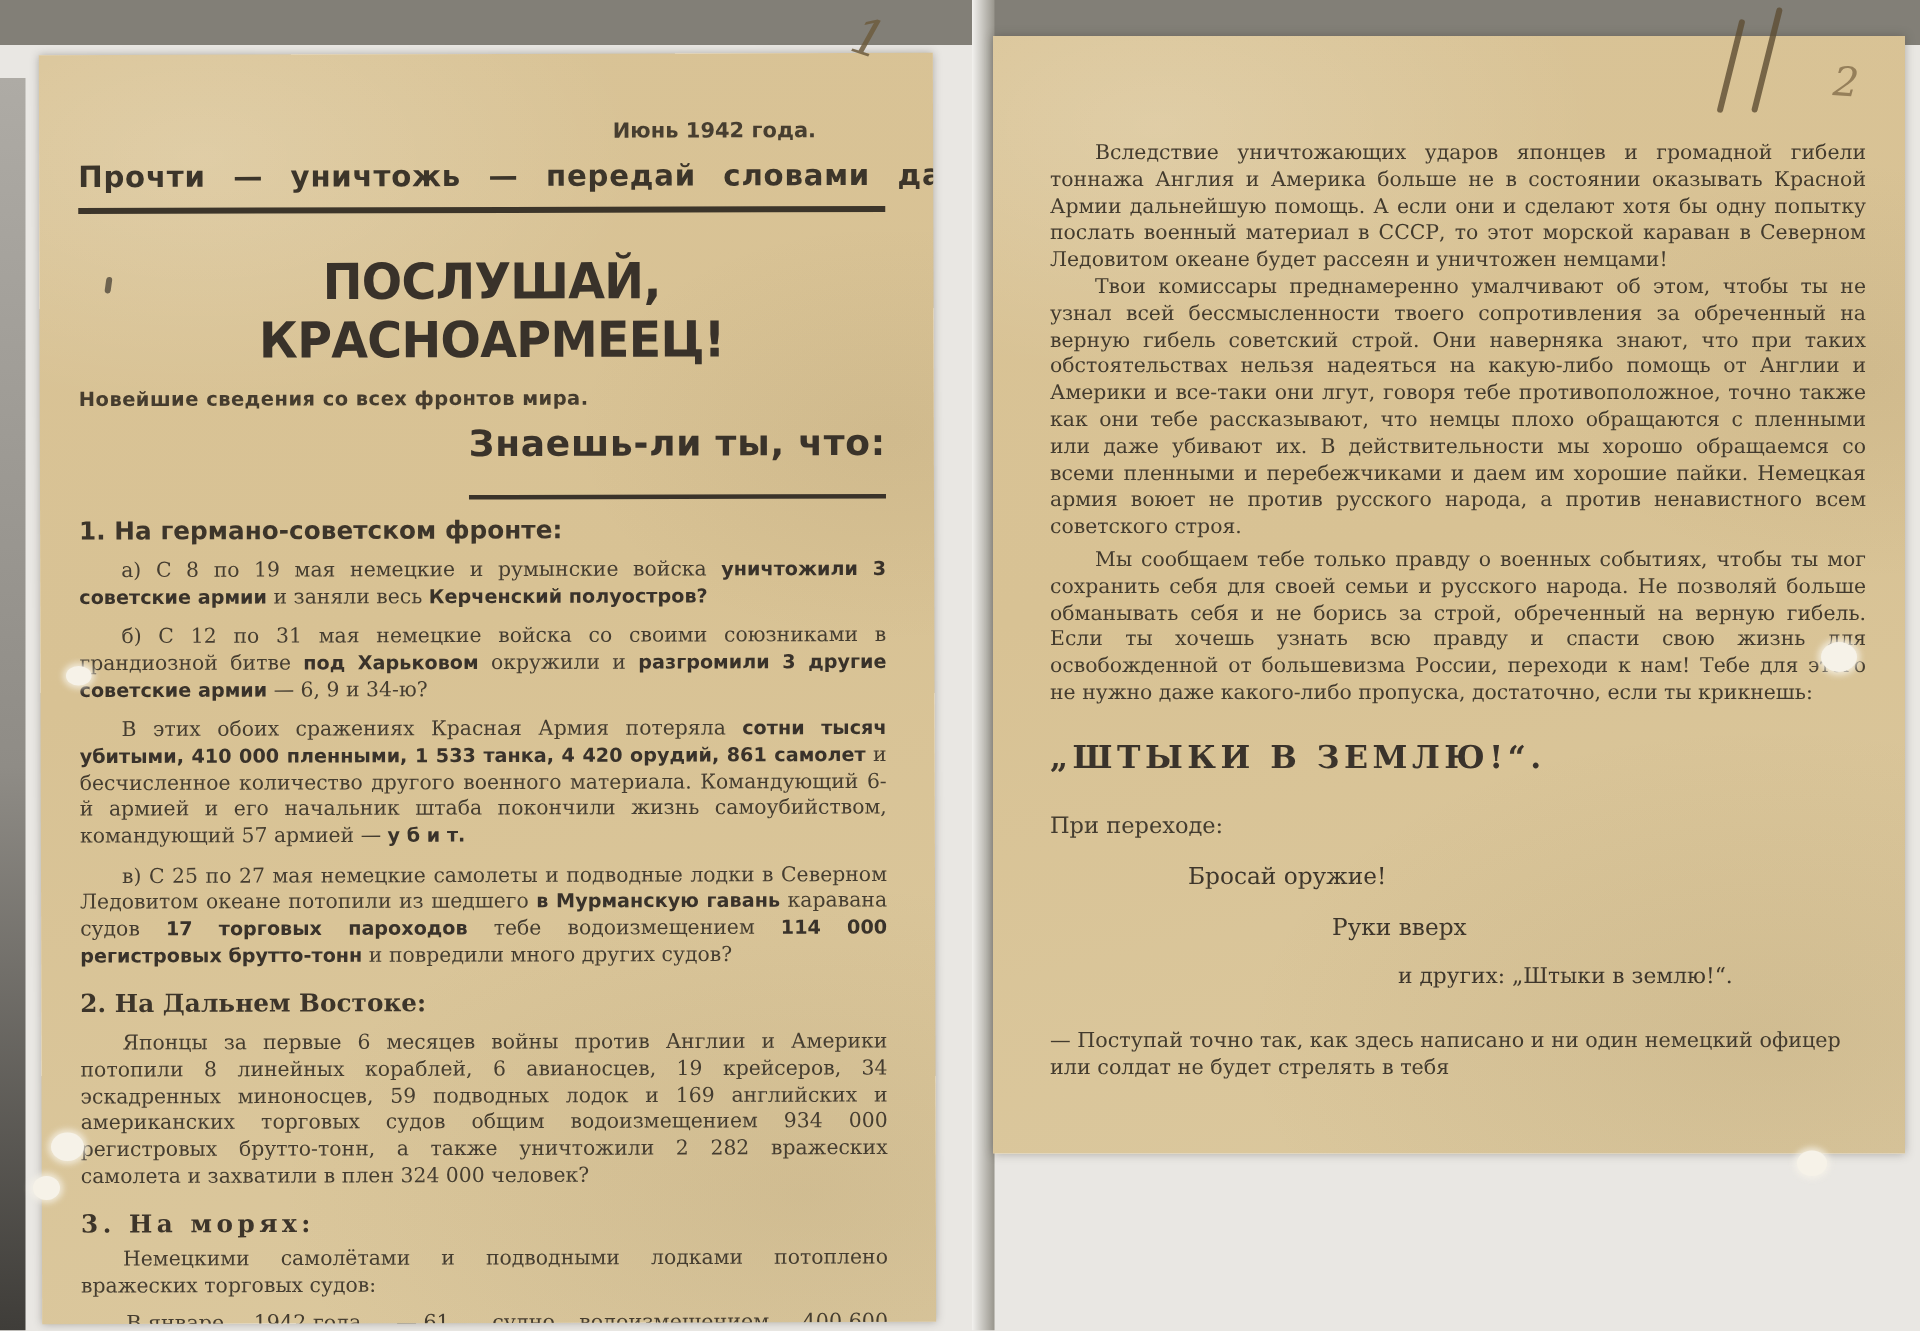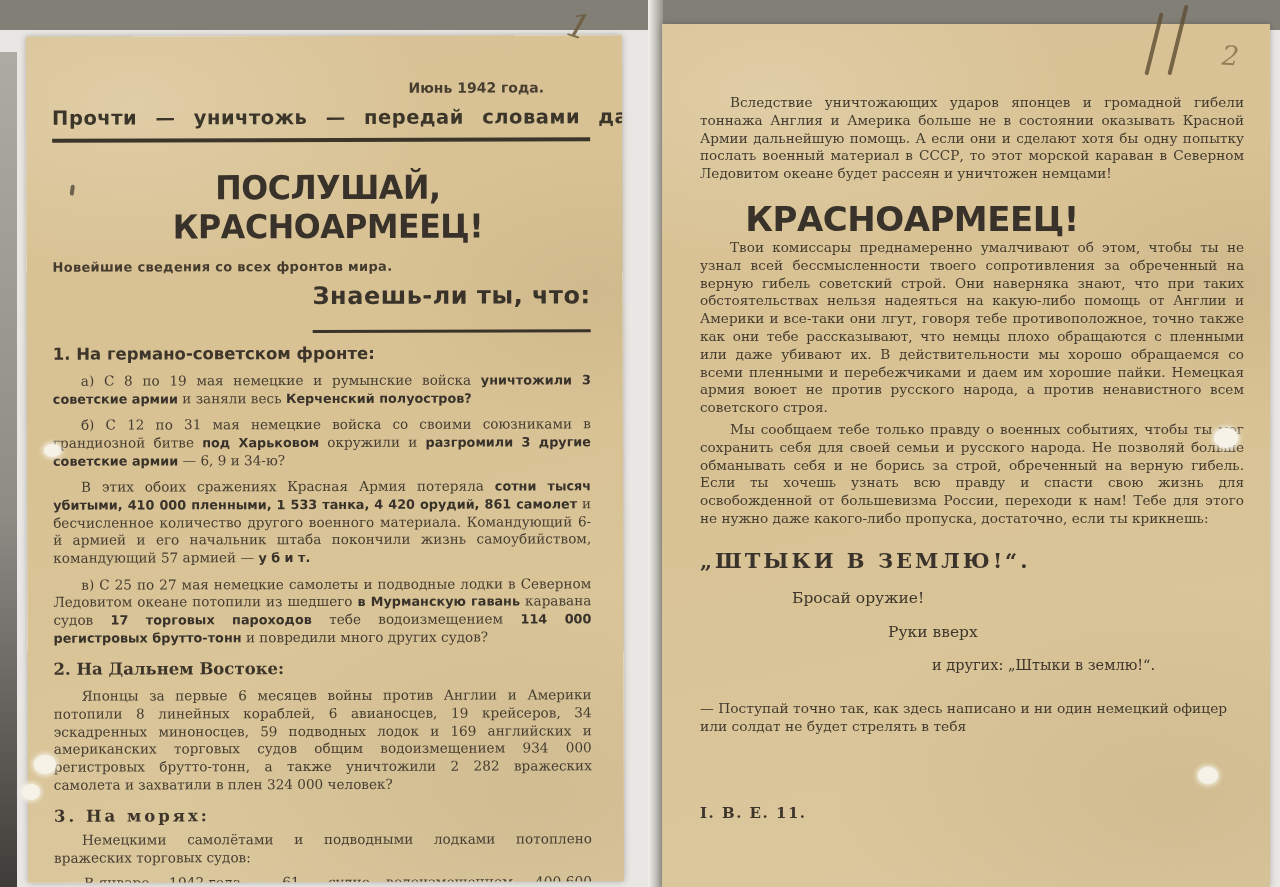--- a/index.html
+++ b/index.html
@@ -19,21 +19,21 @@
     background:
       radial-gradient(ellipse 420px 240px at 18% 8%, rgba(255,252,240,.18), rgba(0,0,0,0) 70%),
       radial-gradient(ellipse 500px 300px at 85% 90%, rgba(120,95,50,.10), rgba(0,0,0,0) 70%),
       radial-gradient(ellipse 300px 200px at 95% 30%, rgba(110,90,55,.08), rgba(0,0,0,0) 70%),
       linear-gradient(168deg,#d9c396 0%,#d8c294 45%,#dbc89e 100%);
     box-shadow:0 0 6px rgba(60,55,45,.35);
     overflow:hidden;
     color:#40382b;
   }
   #page1 { left:27px; top:36px; width:596px; height:846px; transform:rotate(-.15deg); }
-  #page2 { left:662px; top:24px; width:608px; height:863px; }
+  #page2 { left:662px; top:24px; width:608px; height:745px; }
 
   .p1-content { padding:44px 32px 0 26px; }
   .p2-content { padding:48px 26px 0 38px; }
 
   .sans { font-family:"DejaVu Sans", sans-serif; }
 
   .date-line { text-align:right; margin-right:46px; font-family:"DejaVu Sans",sans-serif;
     font-weight:bold; font-size:14px; color:#473e30; }
 
   .read-header { margin-top:10px; font-family:"DejaVu Sans",sans-serif; font-weight:bold;
@@ -146,27 +146,27 @@
     </div>
 
   </div>
 </div>
 
 <div class="page" id="page2">
   <div class="p2-content">
 
     <p class="p2-para" style="margin-top:22px;"><span>Вследствие уничтожающих ударов японцев и громадной гибели тоннажа Англия и Америка больше не в состоянии оказывать Красной Армии дальнейшую помощь. А если они и сделают хотя бы одну попытку послать военный материал в СССР, то этот морской караван в Северном Ледовитом океане будет рассеян и уничтожен немцами!</span></p>
 
-    <div class="p2-title">КРАСНОАРМЕЕЦ!</div>
 
     <p class="p2-para"><span>Твои комиссары преднамеренно умалчивают об этом, чтобы ты не узнал всей бессмысленности твоего сопротивления за обреченный на верную гибель советский строй. Они наверняка знают, что при таких обстоятельствах нельзя надеяться на какую-либо помощь от Англии и Америки и все-таки они лгут, говоря тебе противоположное, точно также как они тебе рассказывают, что немцы плохо обращаются с пленными или даже убивают их. В действительности мы хорошо обращаемся со всеми пленными и перебежчиками и даем им хорошие пайки. Немецкая армия воюет не против русского народа, а против ненавистного всем советского строя.</span></p>
     <p class="p2-para" style="margin-top:4px;"><span>Мы сообщаем тебе только правду о военных событиях, чтобы ты мог сохранить себя для своей семьи и русского народа. Не позволяй больше обманывать себя и не борись за строй, обреченный на верную гибель. Если ты хочешь узнать всю правду и спасти свою жизнь для освобожденной от большевизма России, переходи к нам! Тебе для этого не нужно даже какого-либо пропуска, достаточно, если ты крикнешь:</span></p>
 
     <div class="slogan">„ШТЫКИ В ЗЕМЛЮ!“.</div>
 
+    <div class="crossing">При переходе:</div>
 
     <div class="step step-1">Бросай оружие!</div>
     <div class="step step-2">Руки вверх</div>
     <div class="step step-3">и других: „Штыки в землю!“.</div>
 
     <p class="final-para"><span>— Поступай точно так, как здесь написано и ни один немецкий офицер или солдат не будет стрелять в тебя</span></p>
 
     <div class="imprint">I. B. E. 11.</div>
 
   </div>

